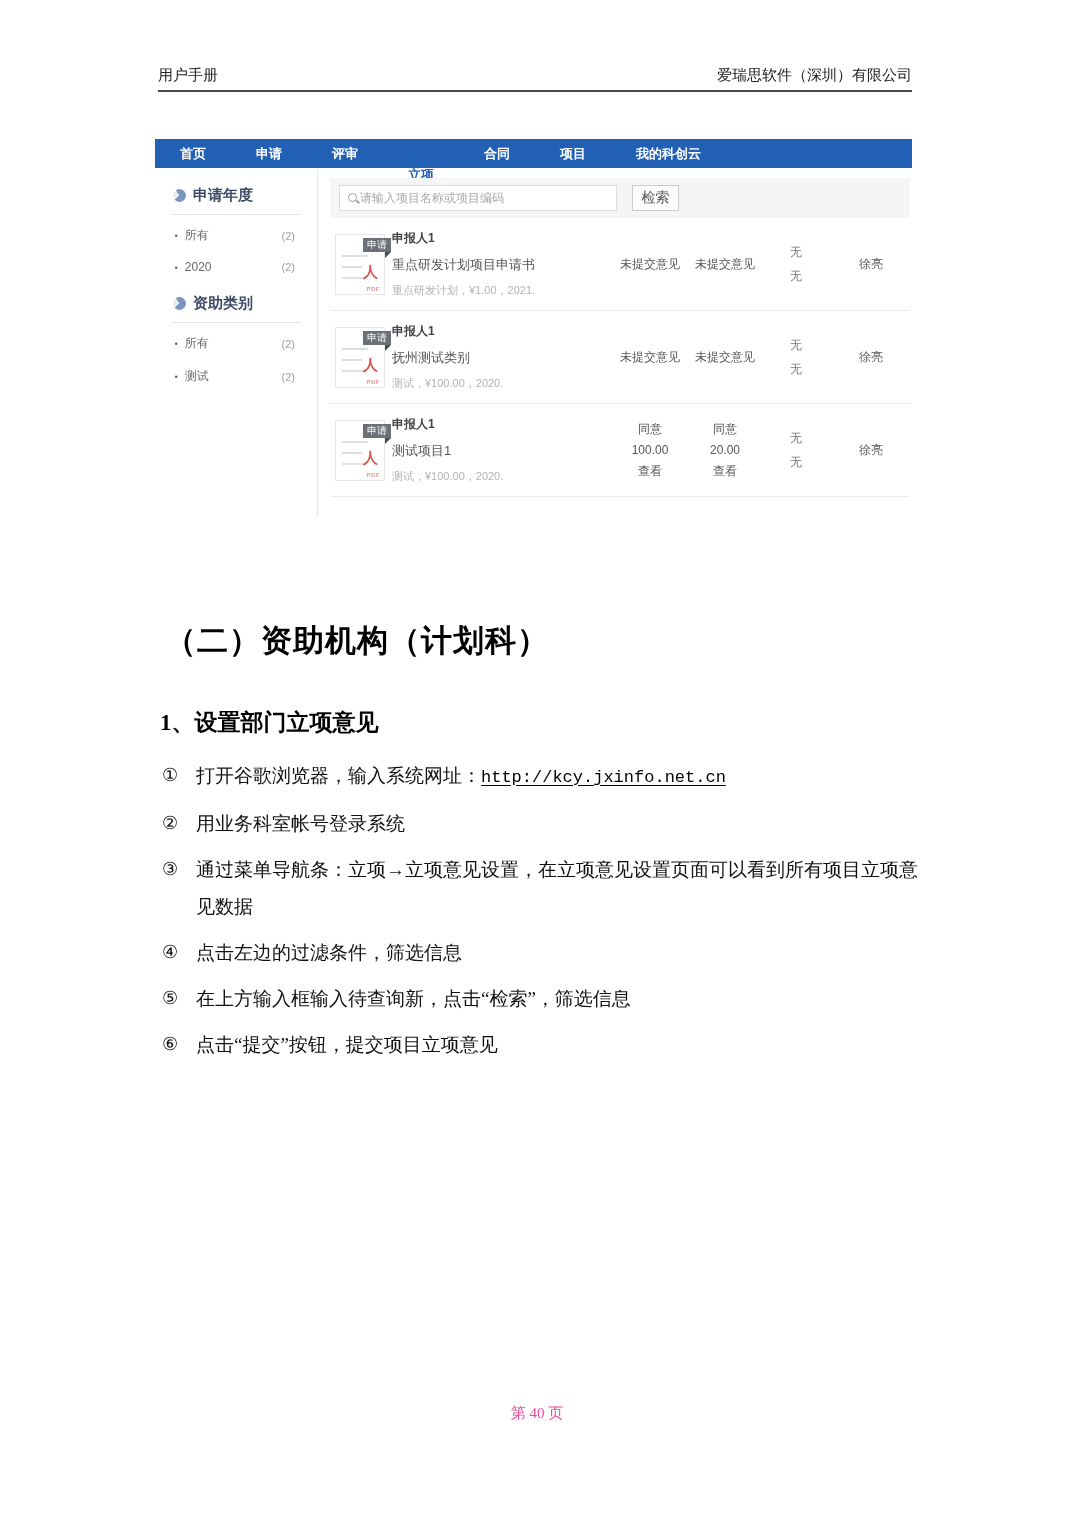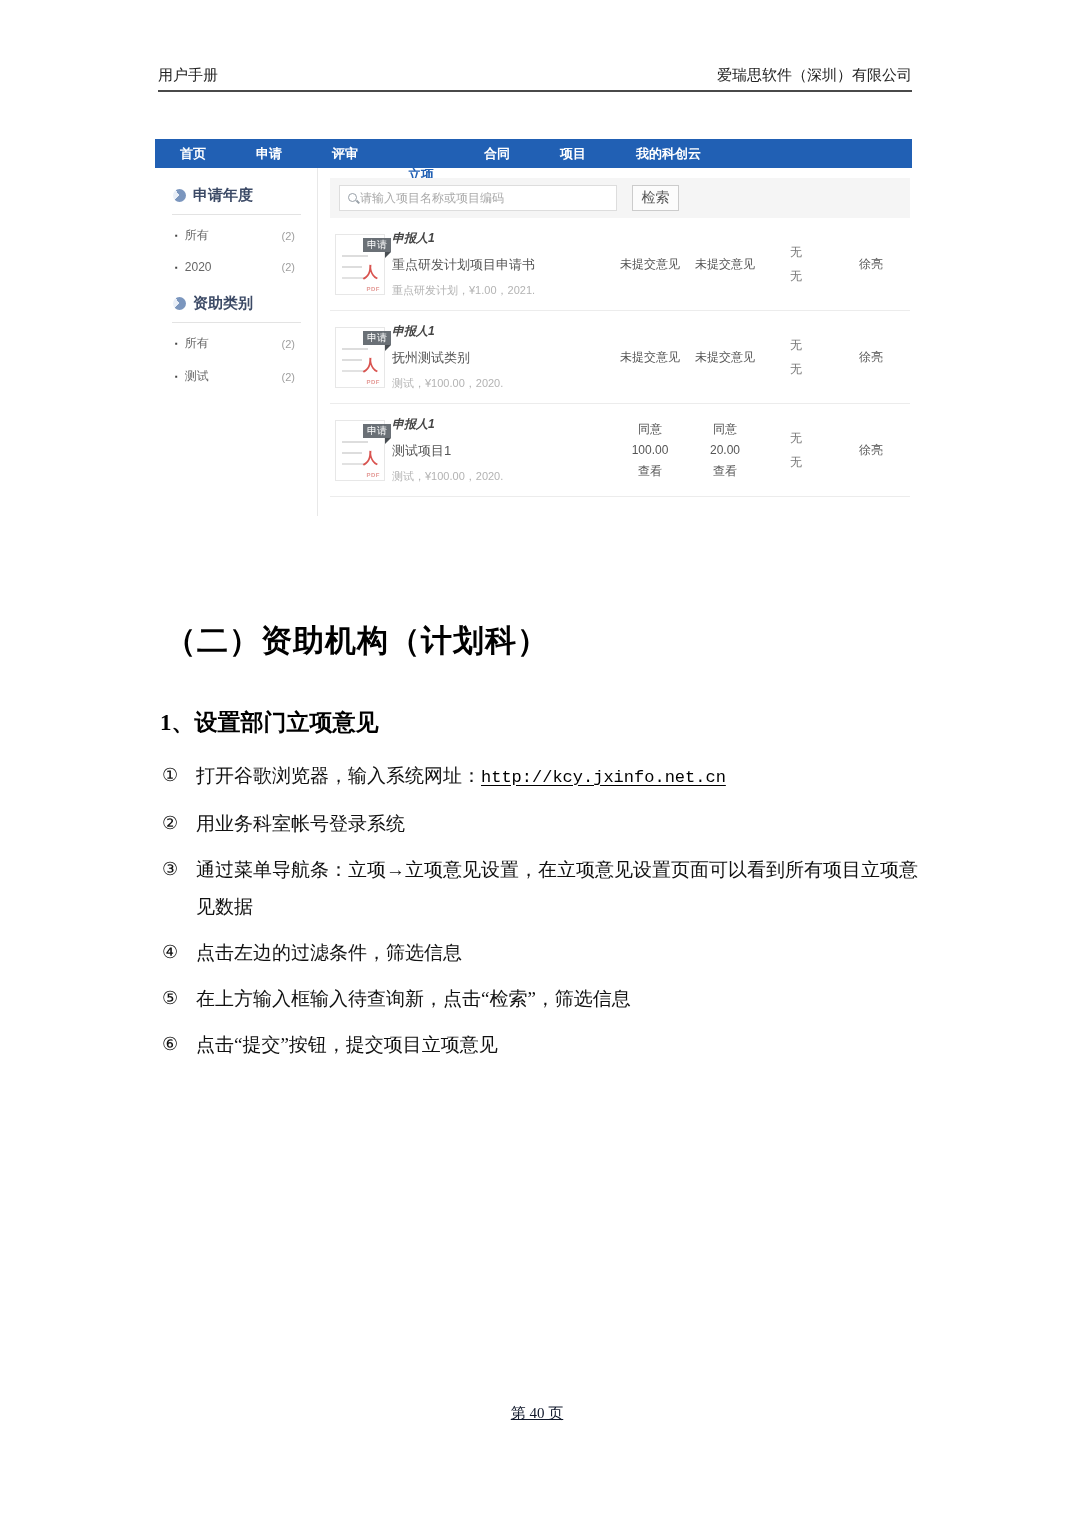--- a/index.html
+++ b/index.html
@@ -91,41 +91,41 @@
   }
   .pdf-person { position:absolute; right:6px; bottom:12px; color:#d9534f; font-size:15px; font-weight:bold; font-family:"Liberation Sans",sans-serif; }
   .pdf-label { position:absolute; right:4px; bottom:2px; color:#e49a96; font-size:6px; font-weight:bold; letter-spacing:.5px; }
   .badge {
     position:absolute; top:3px; right:-7px; background:#6a7076; color:#fff;
     font-size:10px; line-height:14px; padding:0 4px; white-space:nowrap;
   }
   .badge::after { content:''; position:absolute; top:100%; right:0; border:3px solid transparent; border-top-color:#494e53; border-left-color:#494e53; }
 
   .rtext { padding-right:6px; }
-  .r-applicant { font-size:12px; color:#444; font-weight:bold;font-style:italic; }
+  .r-applicant { font-size:12px; color:#444; font-weight:bold; }
   .r-title { font-size:13px; color:#555; margin-top:9px; }
   .r-meta { font-size:11px; color:#b3b3b3; margin-top:9px; }
 
   
   .sec-heading {
     position:absolute; left:165px; top:620px; font-size:31px; font-weight:bold; letter-spacing:1px; color:#000;
   }
   .sub-heading {
     position:absolute; left:160px; top:707px; font-size:23px; font-weight:bold; color:#000;
   }
   .steps { position:absolute; left:162px; top:757px; width:768px; font-size:19px; color:#111; }
   .step { display:flex; margin-bottom:9px; }
   .step-num { width:34px; flex:0 0 auto; font-size:18px; line-height:37px; }
   .step-text { flex:1; line-height:37px; }
   .step-link {
     font-family:"Liberation Mono","DejaVu Sans Mono",monospace;
     font-size:17px; color:#000; text-decoration:underline; text-underline-offset:3px;
   }
 
-  .doc-footer { position:absolute; left:0; right:0; top:1404px; text-align:center; font-size:15px; color:#0f172a;text-decoration:underline; }
+  .doc-footer { position:absolute; left:0; right:0; top:1404px; text-align:center; font-size:15px; color:#ec4899; }
 </style>
 </head>
 <body>
 
 <div class="page">
 
   <div class="doc-header">
     <span>用户手册</span>
     <span>爱瑞思软件（深圳）有限公司</span>
   </div>

